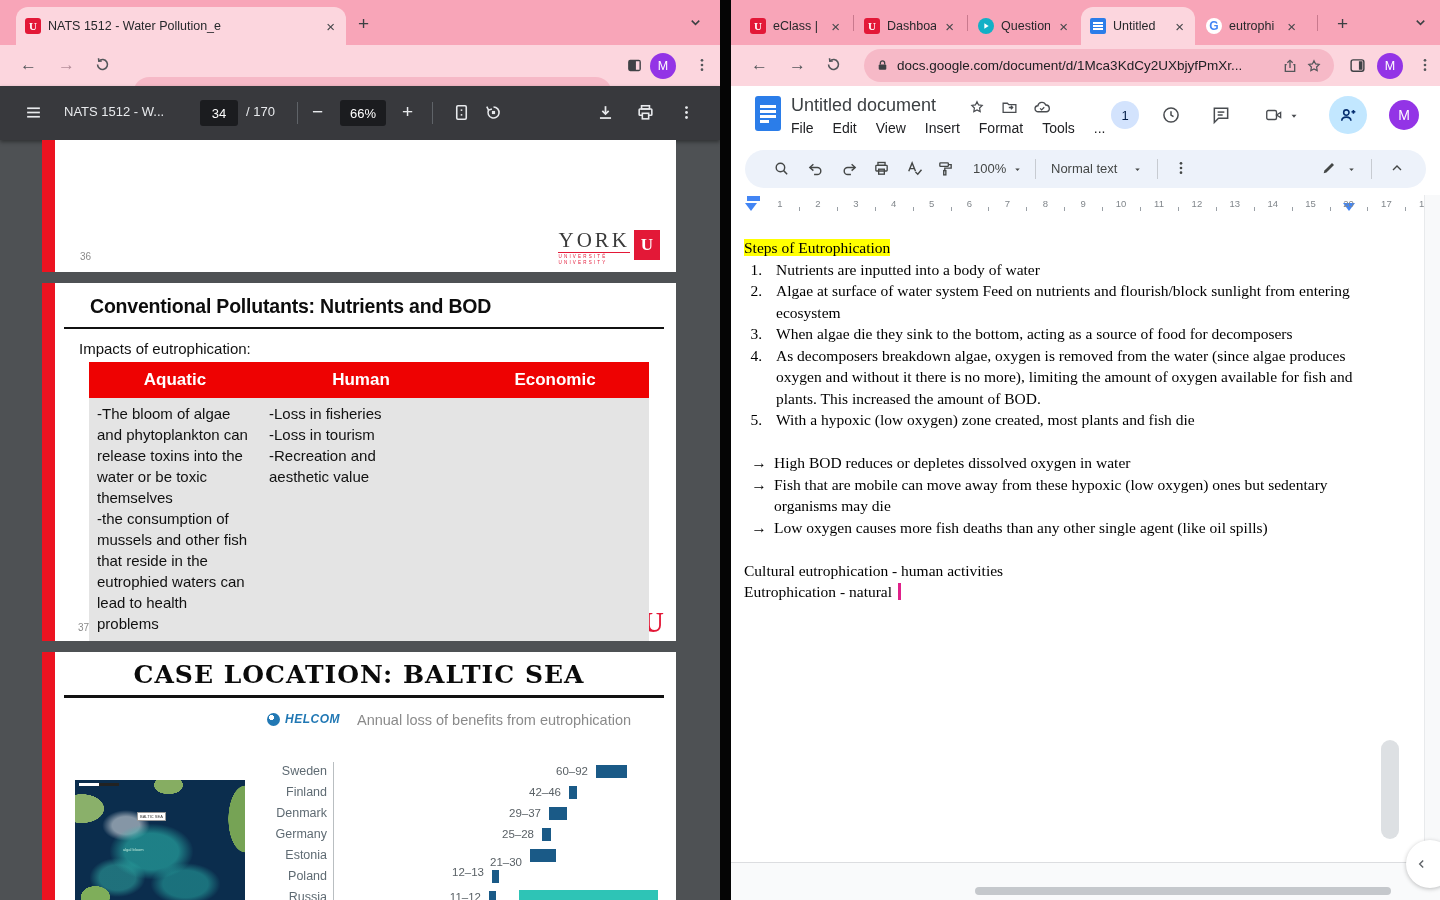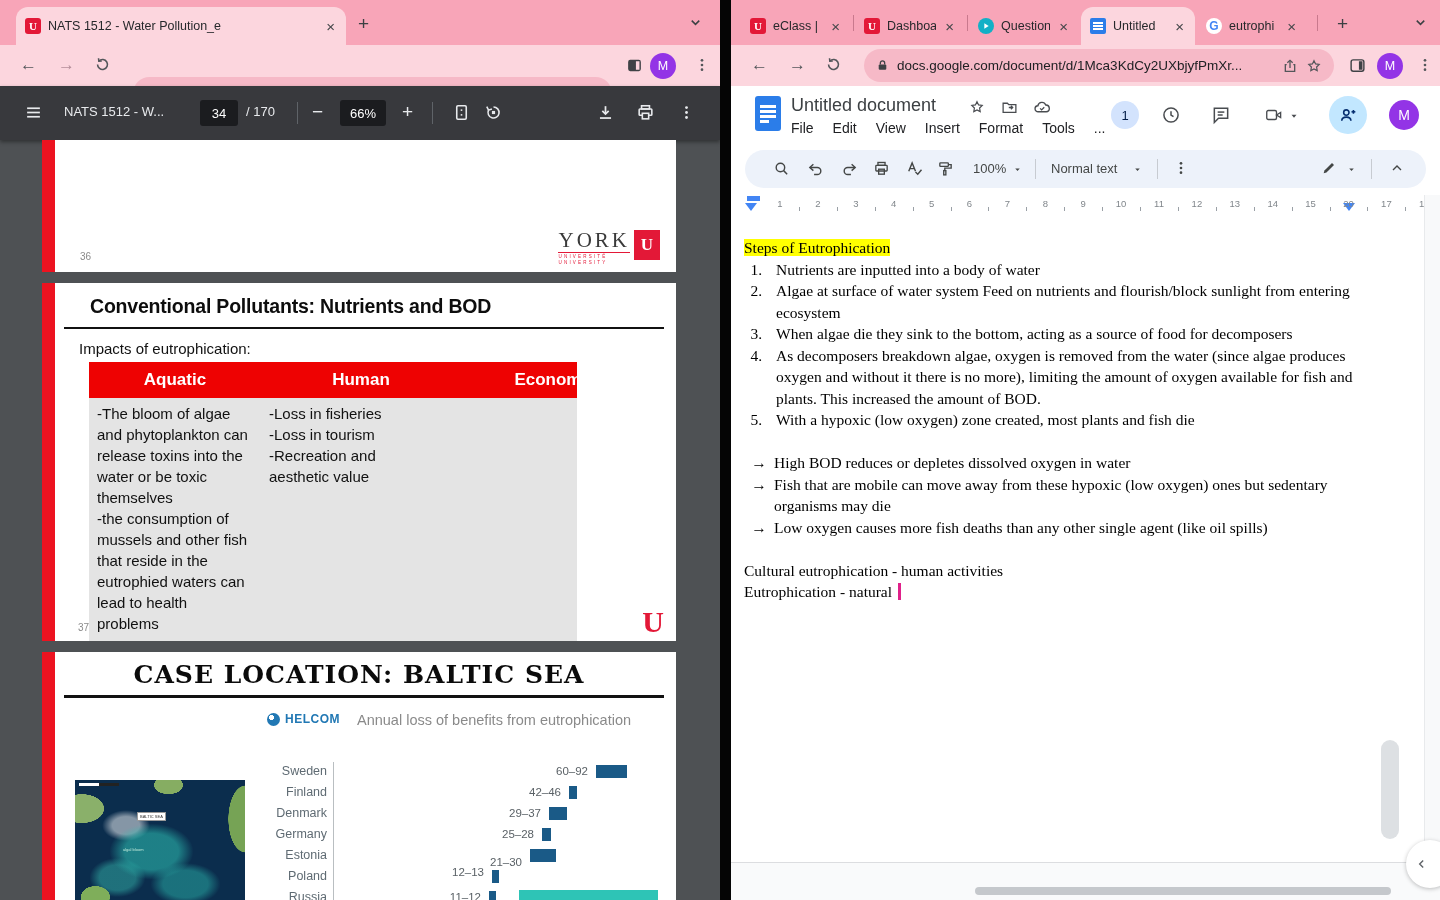--- a/index.html
+++ b/index.html
@@ -45,21 +45,21 @@
   .redbar { position:absolute; left:0; top:0; bottom:0; width:13px; background:#ec1320; }
   .pageno { position:absolute; font-size:10px; color:#8a8a8a; }
   .yorklogo { position:absolute; right:16px; bottom:7px; display:flex; gap:4px; align-items:flex-start; }
   .yl-txt { text-align:left; }
   .yl-york { font-family:"Liberation Serif", serif; font-size:21px; letter-spacing:3px; color:#3a3a3a; line-height:1; }
   .yl-sub { font-size:4.5px; letter-spacing:2.2px; color:#e31837; border-top:1px solid #e31837; margin-top:1px; padding-top:1px; }
   .yl-u { width:26px; height:30px; background:#e31837; color:#fff; font-weight:bold; font-size:17px;
           display:flex; align-items:center; justify-content:center; font-family:"Liberation Serif",serif; }
   .s-title { position:absolute; left:48px; font-size:19.5px; font-weight:bold; color:#0d0d0d; letter-spacing:-.2px; }
   .s-hline { position:absolute; left:22px; right:12px; height:2px; background:#111; }
-  .imp-tbl { position:absolute; left:47px; width:488px; border-bottom:2.5px solid #222; }
+  .imp-tbl { position:absolute; left:47px; width:560px; border-bottom:2.5px solid #222; }
   .imp-head { display:grid; grid-template-columns:172px 200px 188px; background:#ee0202; height:36px; }
   .imp-head div { color:#fff; font-size:17px; font-weight:bold; display:flex; align-items:center; justify-content:center; }
   .imp-body { display:grid; grid-template-columns:172px 200px 188px; background:#e4e4e4; }
   .imp-body div { font-size:15px; line-height:21px; color:#111; padding:5px 4px 8px 8px; white-space:pre-line; }
   .u-peek { position:absolute; right:12px; bottom:2px; color:#e31837; font-size:30px; font-weight:bold;
             font-family:"Liberation Serif",serif; }
   .baltic-title { position:absolute; left:0; right:0; text-align:center; font-family:"DejaVu Serif", serif;
                   font-weight:bold; font-size:25px; letter-spacing:1px; color:#0b0b0b; }
   .helcom { position:absolute; left:225px; display:flex; align-items:center; gap:5px; }
   .helcom-mark { width:13px; height:13px; border-radius:50%;
@@ -283,21 +283,21 @@
 -Recreation and
 aesthetic value</div>
       </div>
     </div>
   </div>
 
   <div class="slide" style="top:652px;height:248px;">
     <div class="redbar"></div>
     <div class="baltic-title" style="top:8px;">CASE LOCATION: BALTIC SEA</div>
     <div class="s-hline" style="top:43px;height:2.5px;"></div>
-    <div class="helcom" style="top:60px;">
+    <div class="helcom" style="top:60px;font-style:italic;">
       <span class="helcom-mark"></span>
       <span class="helcom-txt">HELCOM</span>
     </div>
     <div class="chart-title" style="top:60px;text-align:center;">Annual loss of benefits from eutrophication</div>
     <div class="sat">
       <span class="sat-chip" style="left:62px;top:32px;">BALTIC SEA</span>
       <span class="sat-chip" style="left:46px;top:66px;border:none;background:transparent;color:#bfe8d9;">algal bloom</span>
       <span style="position:absolute;left:4px;top:3px;width:40px;height:3px;background:linear-gradient(90deg,#fff 0 50%, #222 50% 100%);"></span>
     </div>
     <div class="axis" style="left:291px;top:110px;height:138px;"></div>

